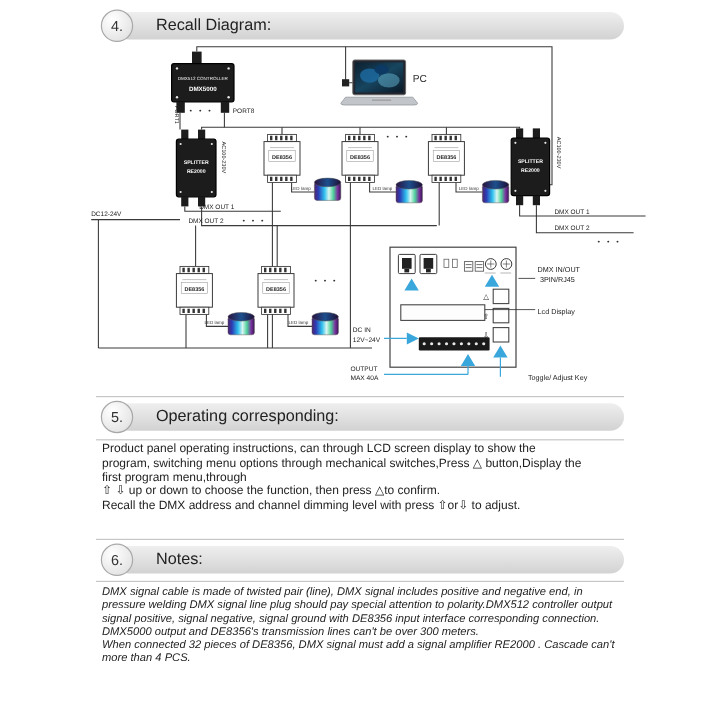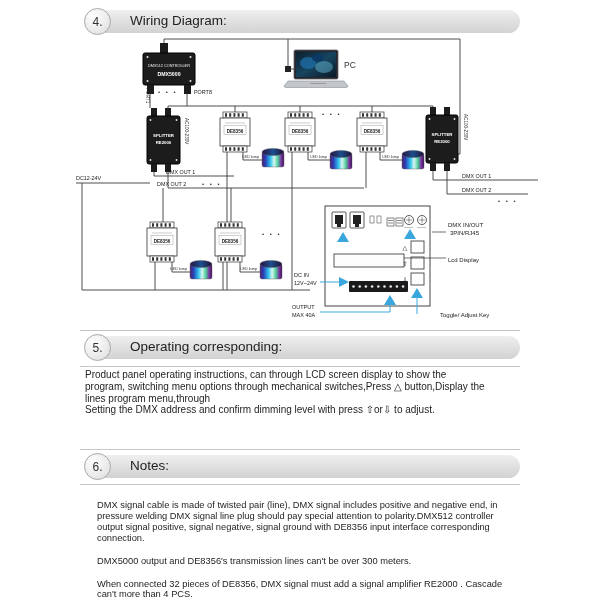--- a/index.html
+++ b/index.html
@@ -13,21 +13,21 @@
   .sec-circle{position:absolute;left:0;top:0;width:27px;height:27px;border-radius:50%;
               background:radial-gradient(circle at 35% 30%,#ffffff,#dcdcdc);
               border:1px solid #a8a8a8;box-sizing:border-box;display:flex;align-items:center;
               justify-content:center;font-size:12px;color:#333;}
   .sec-title{position:absolute;left:46px;top:5px;font-size:13.5px;color:#222;}
   .rule{position:absolute;left:80px;width:440px;border-top:1px solid #c6c6c6;height:0;}
   
   .op-block{position:absolute;left:85px;top:369px;width:438px;font-size:10px;line-height:11.8px;}
   .op-line{white-space:nowrap;}
   .notes-block{position:absolute;left:85px;top:488px;width:438px;font-size:9.3px;line-height:10.9px;}
-  .notes-block p{margin:12px;}
+  .notes-block p{margin:0;font-style:italic;}
   
   text{fill:#222;}
   .wire{stroke:#3a3a3a;stroke-width:.9;fill:none;}
   .lead{stroke:#333;stroke-width:.7;fill:none;}
   .blueline{stroke:#3aa7dc;stroke-width:1;fill:none;}
   .blue{fill:#3aa7dc;}
   .wlab{font-size:5.4px;}
   .vlab{font-size:4.6px;}
   .tiny{font-size:3.8px;fill:#333;}
   .dots{font-size:6px;letter-spacing:2px;fill:#333;}
@@ -48,21 +48,21 @@
   .keyicon{font-size:6.2px;text-anchor:middle;}
 </style>
 </head>
 <body>
 
 <div class="sec-header" style="top:8px">
   <div class="sec-pill"></div>
   <div class="sec-circle">
     <span>4.</span>
   </div>
-  <div class="sec-title">Wiring Diagram:</div>
+  <div class="sec-title">Recall Diagram:</div>
 </div>
 
 <svg class="abs" style="top:36px;left:0" width="600" height="298" viewBox="0 0 600 298">
   <defs>
     <linearGradient id="lampGrad" x1="0" y1="0" x2="1" y2="0">
       <stop offset="0" stop-color="#50246e"></stop>
       <stop offset=".15" stop-color="#2a3db5"></stop>
       <stop offset=".38" stop-color="#2fc0ee"></stop>
       <stop offset=".55" stop-color="#d8f6f0"></stop>
       <stop offset=".72" stop-color="#4ecf9a"></stop>
@@ -325,22 +325,23 @@
   <div class="sec-circle">
     <span>5.</span>
   </div>
   <div class="sec-title">Operating corresponding:</div>
 </div>
 <div class="rule" style="top:366px"></div>
 
 <div class="op-block">
   <div class="op-line">Product panel operating instructions, can through LCD screen display to show the</div>
   <div class="op-line">program, switching menu options through mechanical switches,Press △ button,Display the</div>
-  <div class="op-line">lines program menu,through</div>
-  <div class="op-line">Setting the DMX address and confirm dimming level with press ⇧or⇩ to adjust.</div>
+  <div class="op-line">first program menu,through</div>
+  <div class="op-line">⇧  ⇩  up or down to choose the function, then press △to confirm.</div>
+  <div class="op-line">Recall the DMX address and channel dimming level with press ⇧or⇩ to adjust.</div>
 </div>
 
 <div class="rule" style="top:449px"></div>
 <div class="sec-header" style="top:453px">
   <div class="sec-pill"></div>
   <div class="sec-circle">
     <span>6.</span>
   </div>
   <div class="sec-title">Notes:</div>
 </div>

